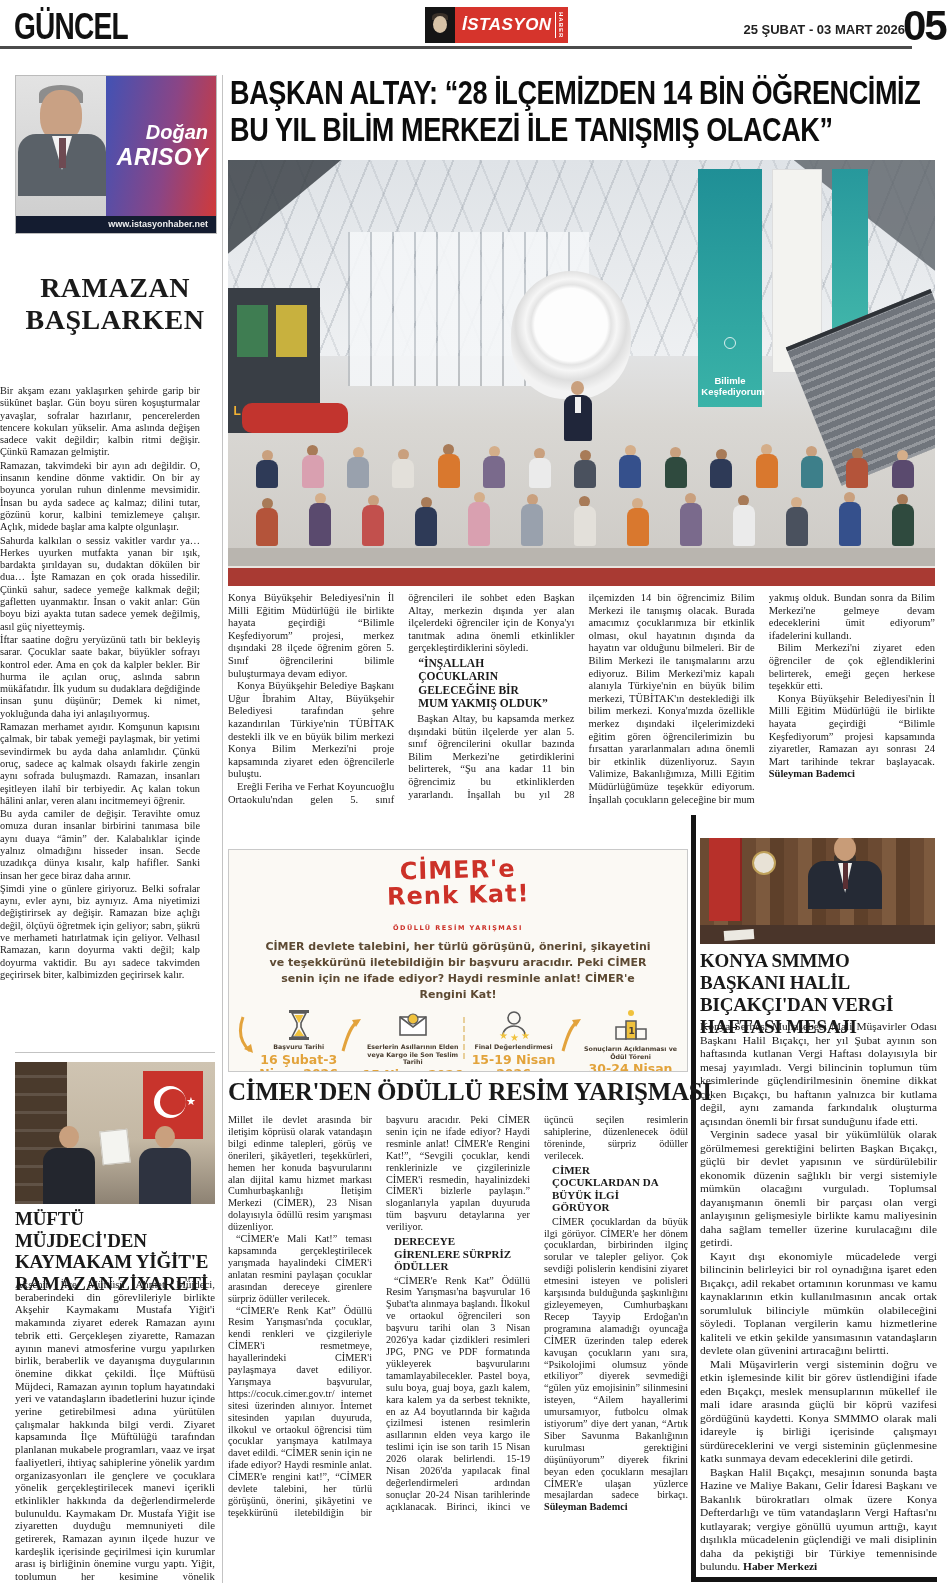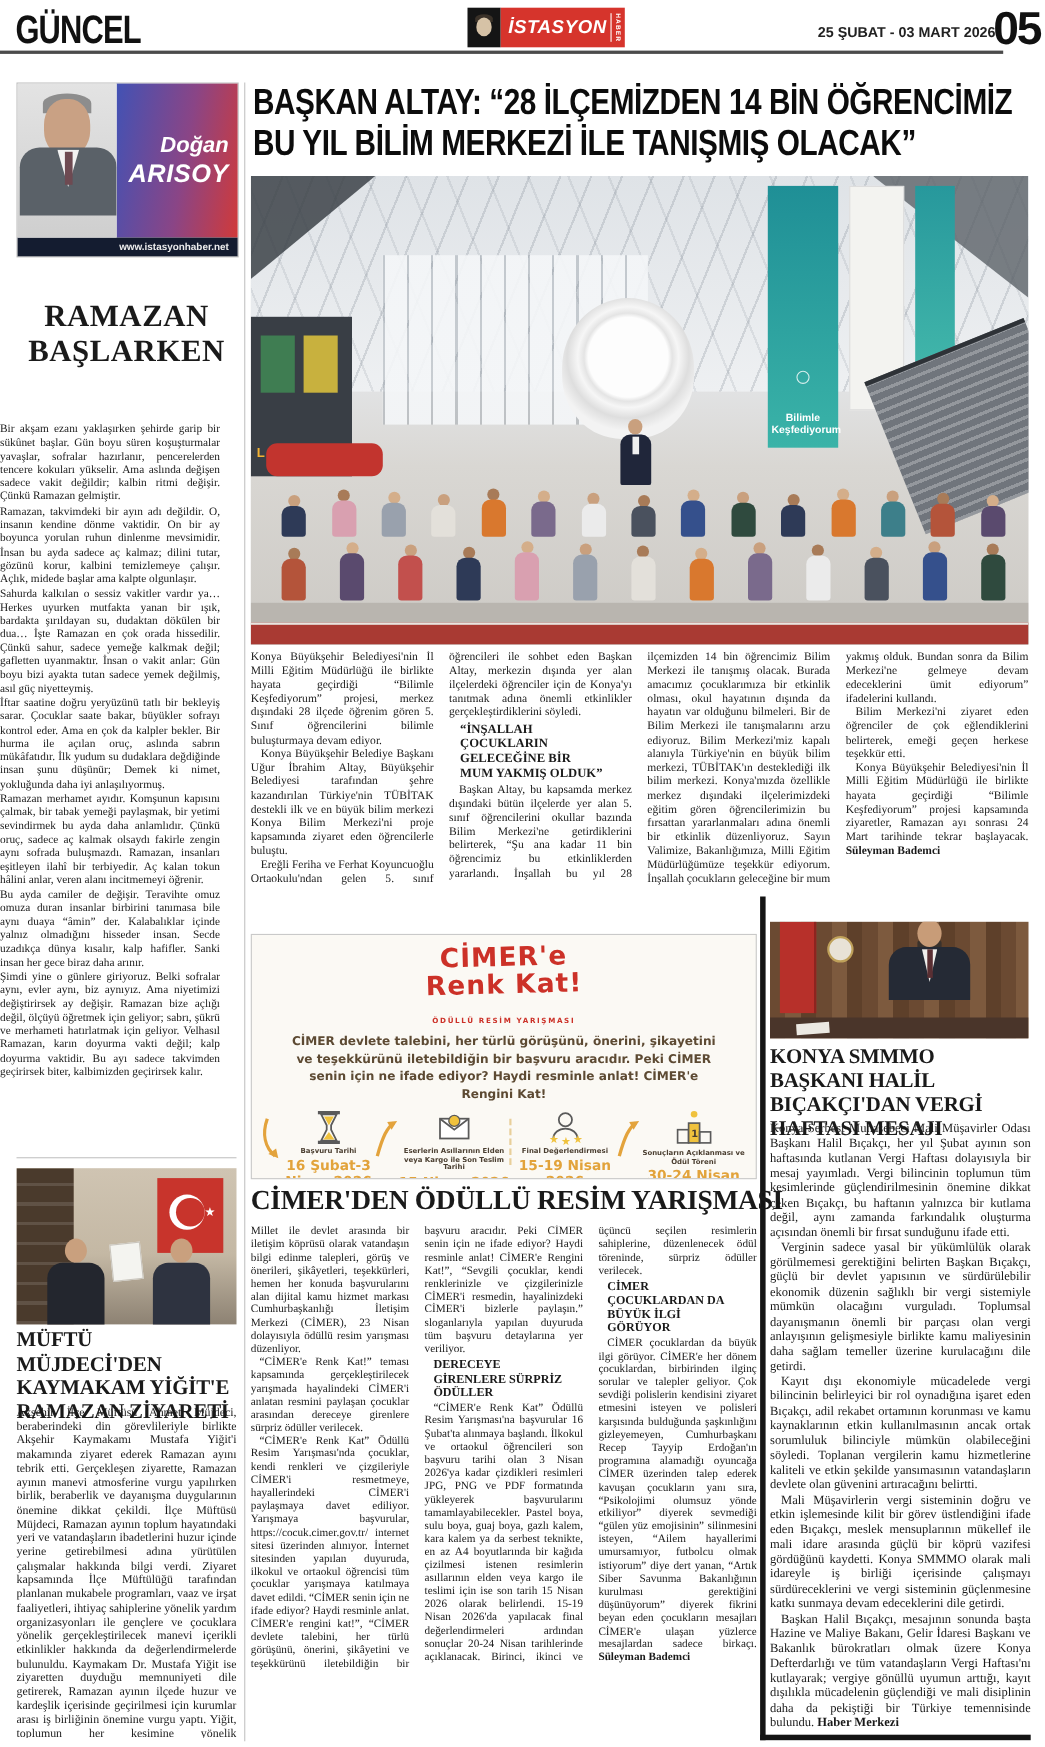--- a/index.html
+++ b/index.html
@@ -458,21 +458,21 @@
         <div class="lbl">Sonuçların Açıklanması ve Ödül Töreni</div>
         <div class="date">30-24 Nisan 2026</div>
       </div>
     </div>
 
   </div>
 
   <div class="abs cimer-headline">CİMER'DEN ÖDÜLLÜ RESİM YARIŞMASI</div>
   <div class="abs cimer-cols">
     <p>Millet ile devlet arasında bir iletişim köprüsü olarak vatandaşın bilgi edinme talepleri, görüş ve önerileri, şikâyetleri, teşekkürleri, hemen her konuda başvurularını alan dijital kamu hizmet markası Cumhurbaşkanlığı İletişim Merkezi (CİMER), 23 Nisan dolayısıyla ödüllü resim yarışması düzenliyor.</p>
-    <p>“CİMER'e Renk Kat!” teması kapsamında gerçekleştirilecek yarışmada hayalindeki CİMER'i anlatan resmini paylaşan çocuklar arasından dereceye girenlere sürpriz ödüller verilecek.</p>
+    <p>“CİMER'e Mali Kat!” teması kapsamında gerçekleştirilecek yarışmada hayalindeki CİMER'i anlatan resmini paylaşan çocuklar arasından dereceye girenlere sürpriz ödüller verilecek.</p>
     <p>“CİMER'e Renk Kat” Ödüllü Resim Yarışması'nda çocuklar, kendi renkleri ve çizgileriyle CİMER'i resmetmeye, hayallerindeki CİMER'i paylaşmaya davet ediliyor. Yarışmaya başvurular, https://cocuk.cimer.gov.tr/ internet sitesi üzerinden alınıyor. İnternet sitesinden yapılan duyuruda, ilkokul ve ortaokul öğrencisi tüm çocuklar yarışmaya katılmaya davet edildi. “CİMER senin için ne ifade ediyor? Haydi resminle anlat. CİMER'e rengini kat!”, “CİMER devlete talebini, her türlü görüşünü, önerini, şikâyetini ve teşekkürünü iletebildiğin bir başvuru aracıdır. Peki CİMER senin için ne ifade ediyor? Haydi resminle anlat! CİMER'e Rengini Kat!”, “Sevgili çocuklar, kendi renklerinizle ve çizgilerinizle CİMER'i resmedin, hayalinizdeki CİMER'i bizlerle paylaşın.” sloganlarıyla yapılan duyuruda tüm başvuru detaylarına yer veriliyor.</p>
     <p class="cimer-sub">DERECEYE GİRENLERE SÜRPRİZ ÖDÜLLER</p>
     <p>“CİMER'e Renk Kat” Ödüllü Resim Yarışması'na başvurular 16 Şubat'ta alınmaya başlandı. İlkokul ve ortaokul öğrencileri son başvuru tarihi olan 3 Nisan 2026'ya kadar çizdikleri resimleri JPG, PNG ve PDF formatında yükleyerek başvurularını tamamlayabilecekler. Pastel boya, sulu boya, guaj boya, gazlı kalem, kara kalem ya da serbest teknikte, en az A4 boyutlarında bir kağıda çizilmesi istenen resimlerin asıllarının elden veya kargo ile teslimi için ise son tarih 15 Nisan 2026 olarak belirlendi. 15-19 Nisan 2026'da yapılacak final değerlendirmeleri ardından sonuçlar 20-24 Nisan tarihlerinde açıklanacak. Birinci, ikinci ve üçüncü seçilen resimlerin sahiplerine, düzenlenecek ödül töreninde, sürpriz ödüller verilecek.</p>
     <p class="cimer-sub">CİMER ÇOCUKLARDAN DA BÜYÜK İLGİ GÖRÜYOR</p>
     <p><span>CİMER çocuklardan da büyük ilgi görüyor. CİMER'e her dönem çocuklardan, birbirinden ilginç sorular ve talepler geliyor. Çok sevdiği polislerin kendisini ziyaret etmesini isteyen ve polisleri karşısında bulduğunda şaşkınlığını gizleyemeyen, Cumhurbaşkanı Recep Tayyip Erdoğan'ın programına alamadığı oyuncağa CİMER üzerinden talep ederek kavuşan çocukların yanı sıra, “Psikolojimi olumsuz yönde etkiliyor” diyerek sevmediği “gülen yüz emojisinin” silinmesini isteyen, “Ailem hayallerimi umursamıyor, futbolcu olmak istiyorum” diye dert yanan, “Artık Siber Savunma Bakanlığının kurulması gerektiğini düşünüyorum” diyerek fikrini beyan eden çocukların mesajları CİMER'e ulaşan yüzlerce mesajlardan sadece birkaçı. </span><span class="byline">Süleyman Bademci</span></p>
   </div>
 
   <div class="abs mufti-photo">
     <div class="shelf"></div>
     <div class="flag">

